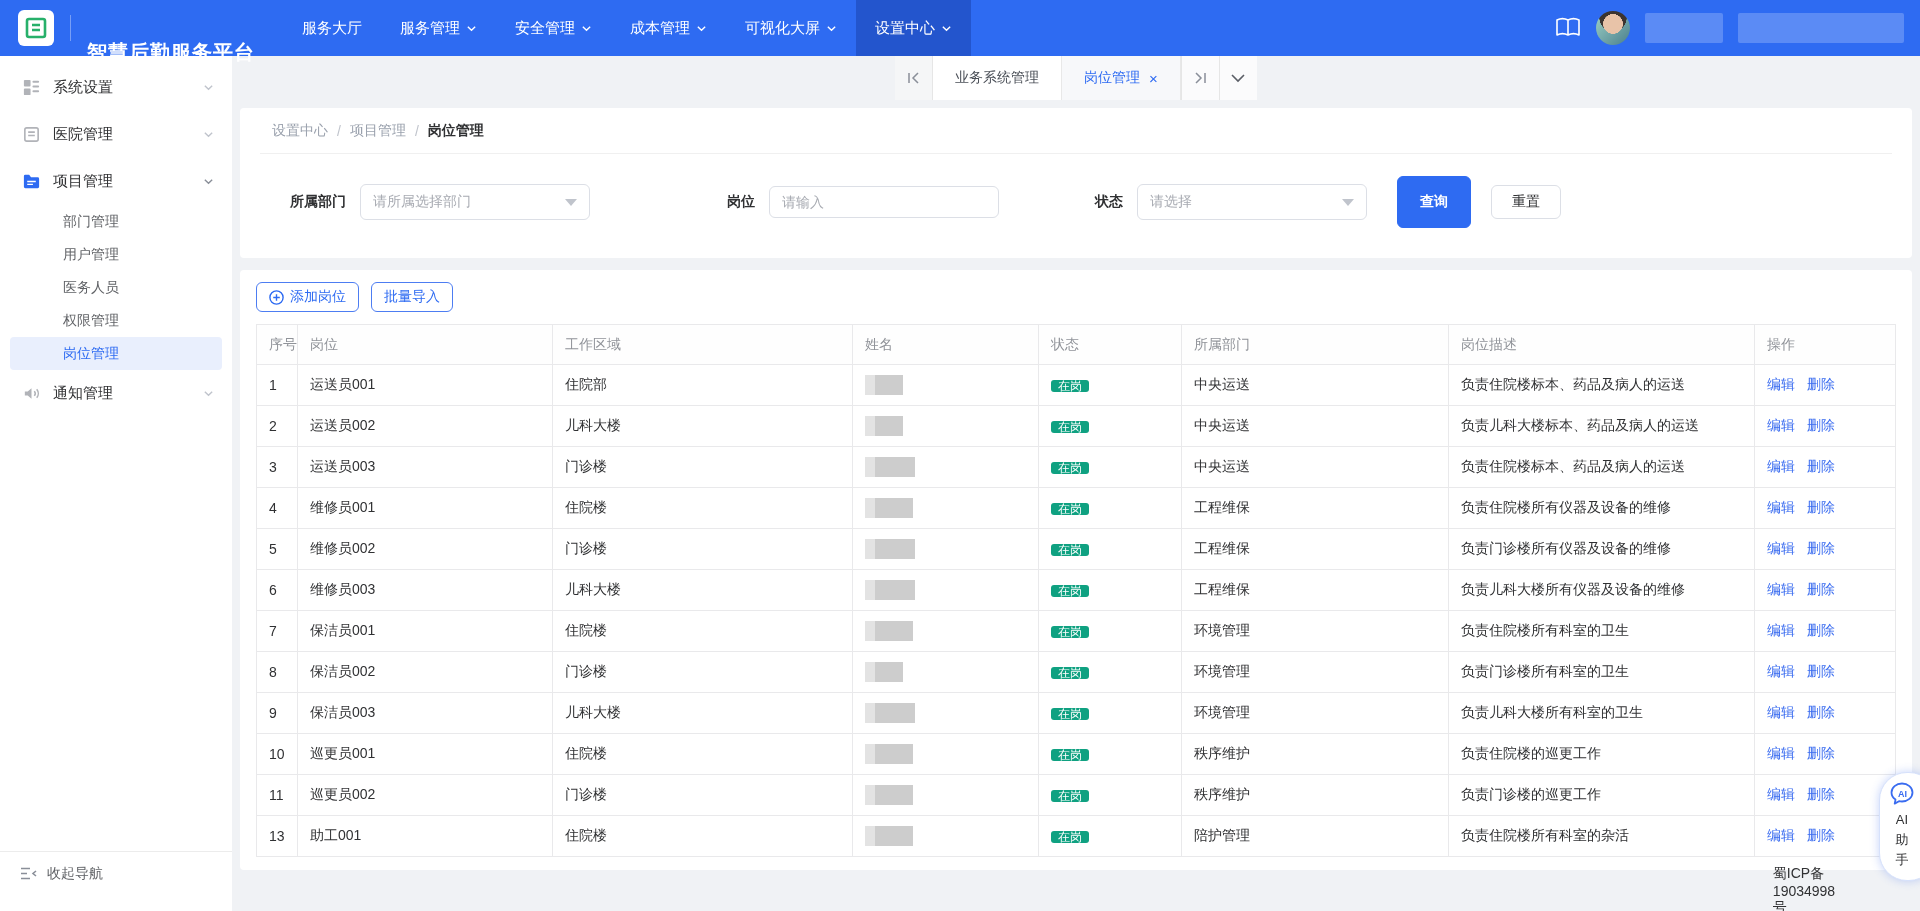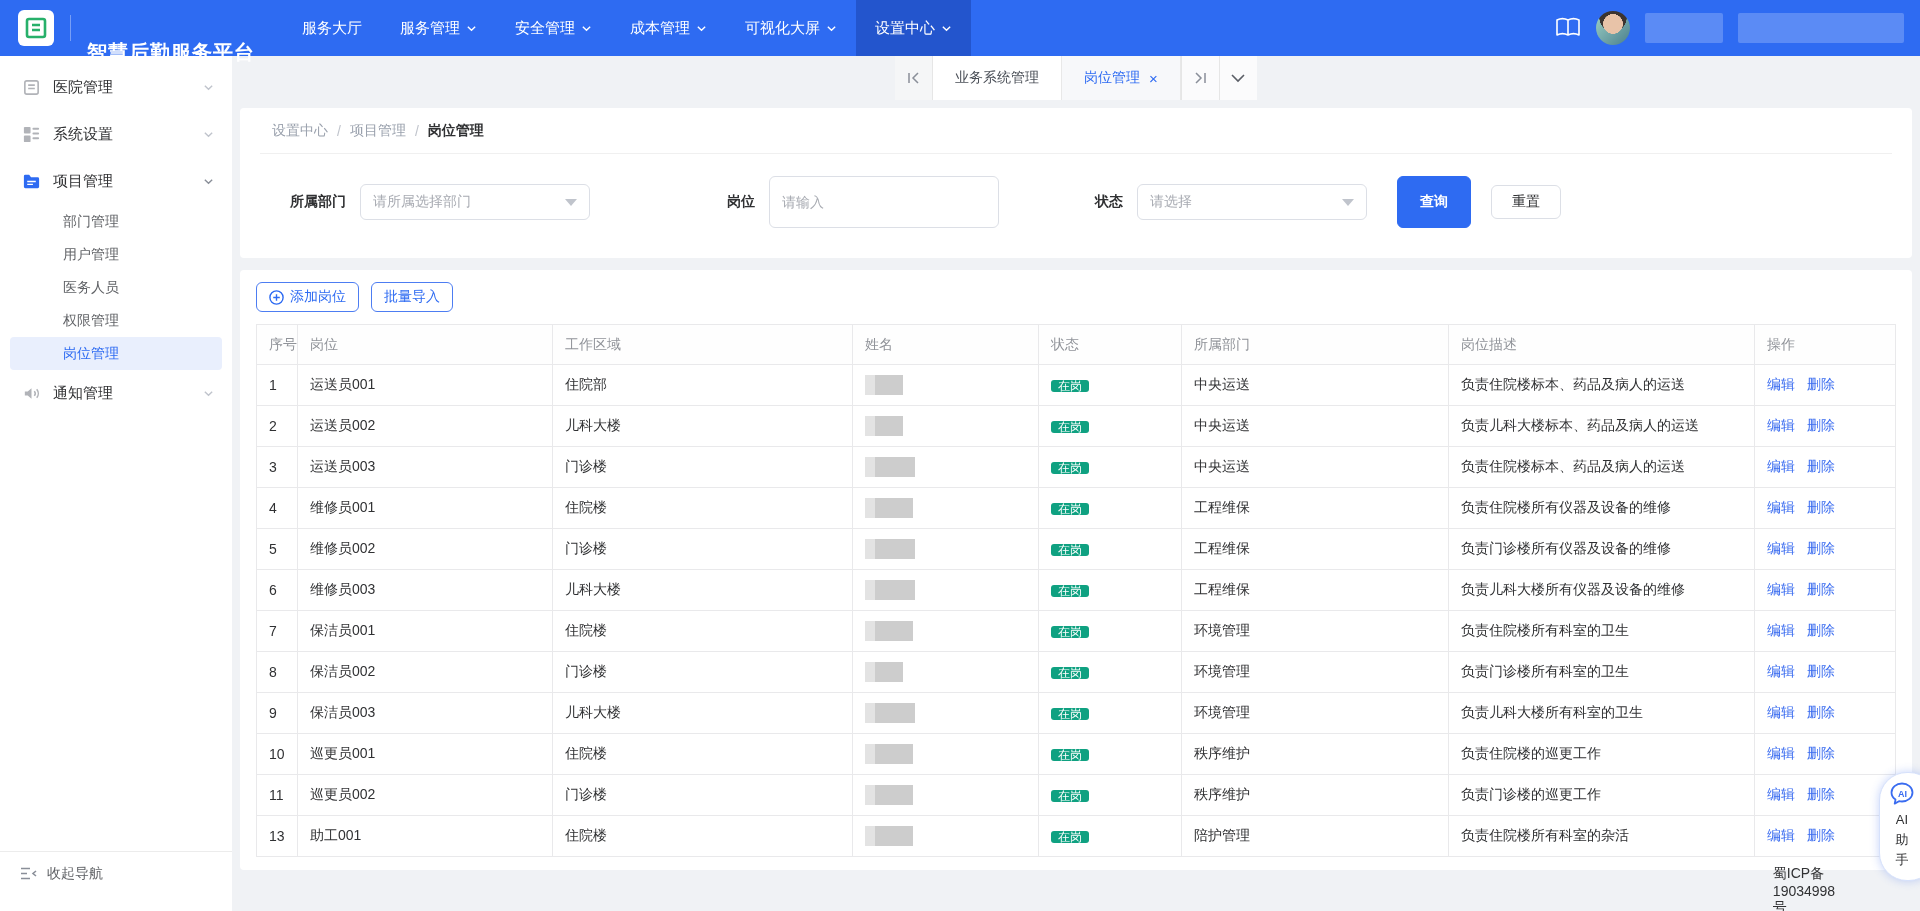--- a/index.html
+++ b/index.html
@@ -59,21 +59,21 @@
   .breadcrumb { height:46px; display:flex; align-items:center; font-size:14px; border-bottom:1px solid #f0f0f0; padding-left:12px; }
   .bc-item { color:#9aa1ad; }
   .bc-sep { color:#c0c4cc; margin:0 9px; }
   .bc-item.current { color:#303133; font-weight:600; }
 
   .filter-row { display:flex; align-items:center; padding:22px 0 30px 0; }
   .f-label { font-size:14px; font-weight:700; color:#303133; white-space:nowrap; }
   .f-select { width:230px; height:36px; border:1px solid #dcdfe6; border-radius:6px; background:#fff; display:flex; align-items:center; justify-content:space-between; padding:0 12px; cursor:pointer; }
   .f-select .ph { font-size:14px; color:#a8abb2; }
   .caret-down { width:0; height:0; border-left:6px solid transparent; border-right:6px solid transparent; border-top:7px solid #c0c4cc; }
-  .f-input { width:230px; height:52px; border:1px solid #dcdfe6; border-radius:6px; padding:0 12px; font-size:14px; color:#1d4ed8; outline:none; font-family:inherit; }
+  .f-input { width:230px; height:32px; border:1px solid #dcdfe6; border-radius:6px; padding:0 12px; font-size:14px; color:#1d4ed8; outline:none; font-family:inherit; }
   .f-input::placeholder { color:#a8abb2; }
   .btn-primary { height:52px; padding:0 22px; background:#2e6bf2; border:1px solid #2e6bf2; border-radius:6px; color:#fff; font-size:14px; font-weight:600; cursor:pointer; font-family:inherit; }
   .btn-plain { height:34px; padding:0 20px; background:#fff; border:1px solid #dcdfe6; border-radius:6px; color:#303133; font-size:14px; cursor:pointer; font-family:inherit; }
 
   .gap { height:12px; flex:0 0 auto; }
 
   .table-card { flex:1; min-height:0; padding:12px 16px 0 16px; overflow:hidden; display:flex; flex-direction:column; }
   .toolbar { display:flex; gap:12px; flex:0 0 auto; }
   .btn-outline-blue { height:30px; padding:0 12px; display:inline-flex; align-items:center; gap:6px; background:#fff; border:1px solid #4d7df2; border-radius:6px; color:#2e6bf2; font-size:14px; cursor:pointer; font-family:inherit; }
 
@@ -157,42 +157,42 @@
     <div class="nav-redact-2"></div>
   </div>
 </header>
 
 <div class="layout">
 
   <aside class="sidebar">
     <div class="side-scroll">
       <div class="side-group">
         <svg class="gicon" viewBox="0 0 20 20">
-            <g fill="none" stroke="#b1b3b8" stroke-width="1.7">
-              <rect x="3" y="3" width="14" height="14" rx="2"></rect>
-              <path d="M6.5 7.5h7M6.5 11h7"></path>
-            </g>
-          </svg>
-        <span class="glabel">医院管理</span>
-        <svg class="chev" viewBox="0 0 12 12">
-            <path d="M2 4l4 4 4-4" fill="none" stroke="#c0c4cc" stroke-width="1.5"></path>
-          </svg>
-      </div>
-
-      <div class="side-group">
-        <svg class="gicon" viewBox="0 0 20 20">
             <g fill="#b1b3b8">
               <rect x="2" y="2" width="7" height="7" rx="1"></rect>
               <rect x="2" y="11" width="7" height="7" rx="1"></rect>
               <rect x="11" y="3" width="7" height="2" rx="1"></rect>
               <rect x="11" y="8" width="7" height="2" rx="1"></rect>
               <rect x="11" y="13" width="7" height="2" rx="1"></rect>
             </g>
           </svg>
         <span class="glabel">系统设置</span>
+        <svg class="chev" viewBox="0 0 12 12">
+            <path d="M2 4l4 4 4-4" fill="none" stroke="#c0c4cc" stroke-width="1.5"></path>
+          </svg>
+      </div>
+
+      <div class="side-group">
+        <svg class="gicon" viewBox="0 0 20 20">
+            <g fill="none" stroke="#b1b3b8" stroke-width="1.7">
+              <rect x="3" y="3" width="14" height="14" rx="2"></rect>
+              <path d="M6.5 7.5h7M6.5 11h7"></path>
+            </g>
+          </svg>
+        <span class="glabel">医院管理</span>
         <svg class="chev" viewBox="0 0 12 12">
             <path d="M2 4l4 4 4-4" fill="none" stroke="#c0c4cc" stroke-width="1.5"></path>
           </svg>
       </div>
 
       <div class="side-group blue">
         <svg class="gicon" viewBox="0 0 20 20">
             <path d="M2 4.5A1.5 1.5 0 013.5 3h4l2 2.5h7A1.5 1.5 0 0118 7v8.5a1.5 1.5 0 01-1.5 1.5h-13A1.5 1.5 0 012 15.5z" fill="#2e6bf2"></path>
             <path d="M5.5 10h9M5.5 13h6" stroke="#fff" stroke-width="1.4" fill="none"></path>
           </svg>

